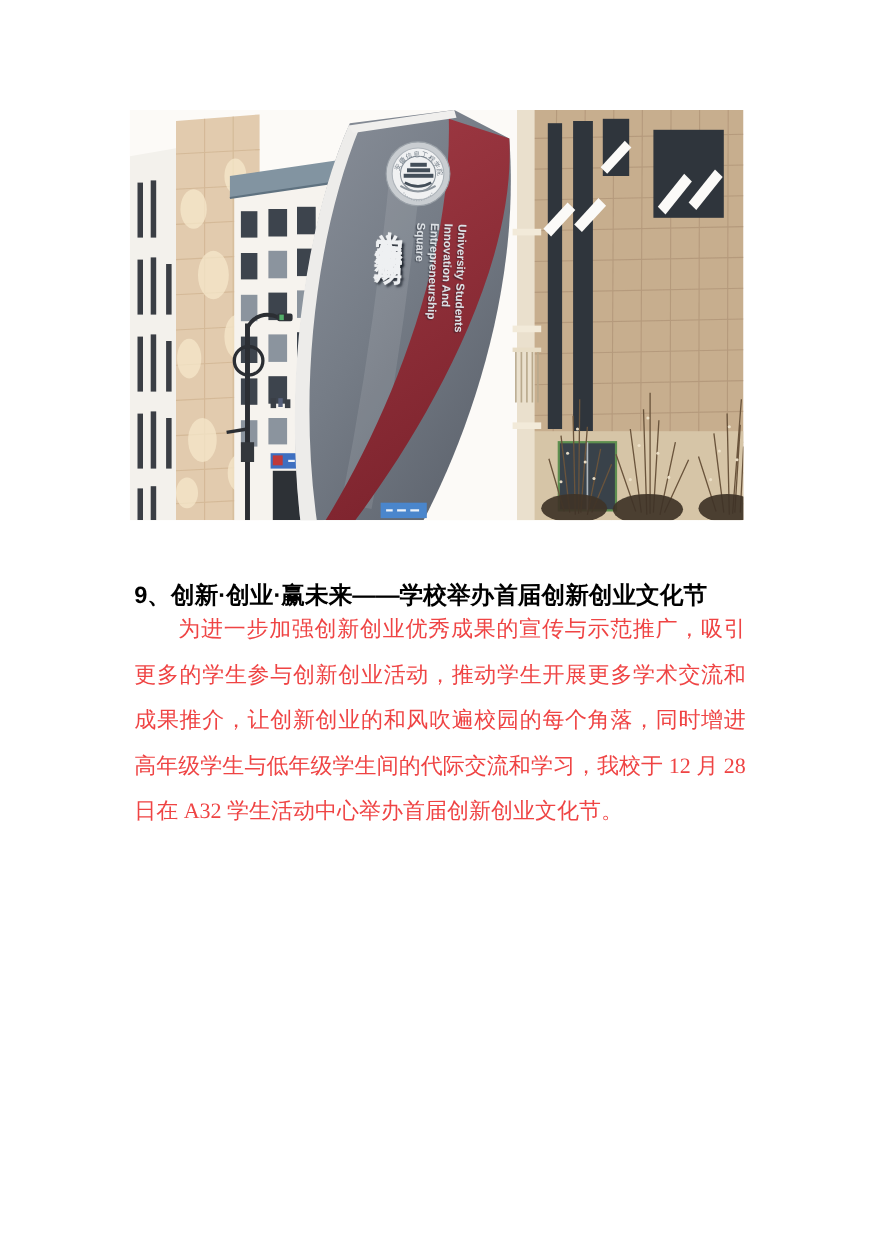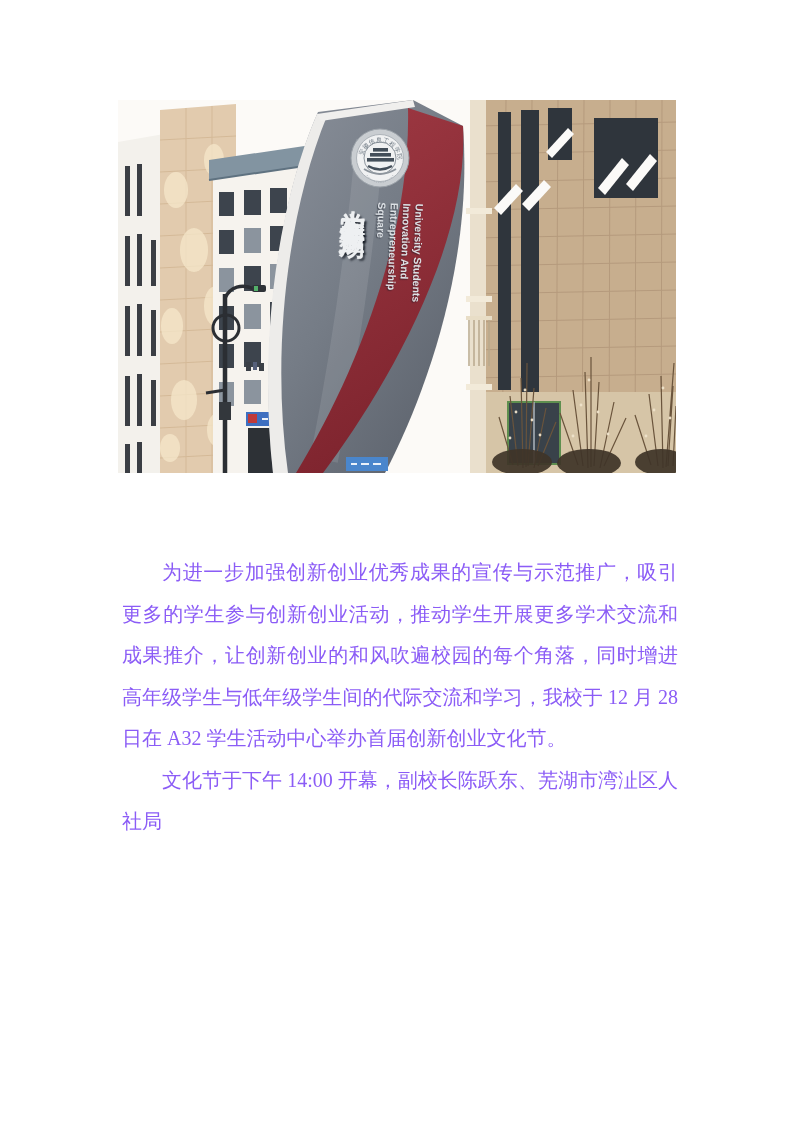--- a/index.html
+++ b/index.html
@@ -34,21 +34,21 @@
 
   
   .heading {
     position:absolute; left:122px; top:506px; width:556px;
     font-family:"Liberation Sans","DejaVu Sans",sans-serif;
     font-weight:700; font-size:21.5px; line-height:34px;
     color:#000; white-space:nowrap;
   }
   .bodytext {
     position:absolute; left:122px; top:552px; width:556px;
-    font-size:20px; line-height:41.5px; color:#8b5cf6;
+    font-size:20px; line-height:41.5px; color:#ef4444;
     text-align:justify;
   }
   .bodytext p { margin:0; text-indent:2em; }
 </style>
 </head>
 <body>
 
 <div class="page">
 
   <figure class="photo" style="margin:0">
@@ -302,19 +302,19 @@
 
     <div class="sign-cn">大学生创新创业广场</div>
     <div class="sign-en">
       <div>Square</div>
       <div>Entrepreneurship</div>
       <div>Innovation And</div>
       <div>University Students</div>
     </div>
   </figure>
 
+  <h2 class="heading">9、创新·创业·赢未来——学校举办首届创新创业文化节</h2>
 
   <div class="bodytext">
     <p>为进一步加强创新创业优秀成果的宣传与示范推广，吸引更多的学生参与创新创业活动，推动学生开展更多学术交流和成果推介，让创新创业的和风吹遍校园的每个角落，同时增进高年级学生与低年级学生间的代际交流和学习，我校于 12 月 28 日在 A32 学生活动中心举办首届创新创业文化节。</p>
-    <p>文化节于下午 14:00 开幕，副校长陈跃东、芜湖市湾沚区人社局</p>
   </div>
 
 </div>
 
 </body></html>

